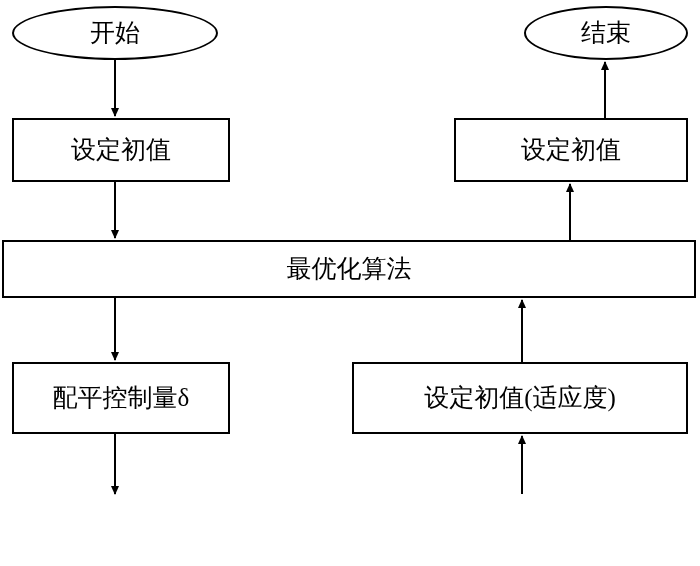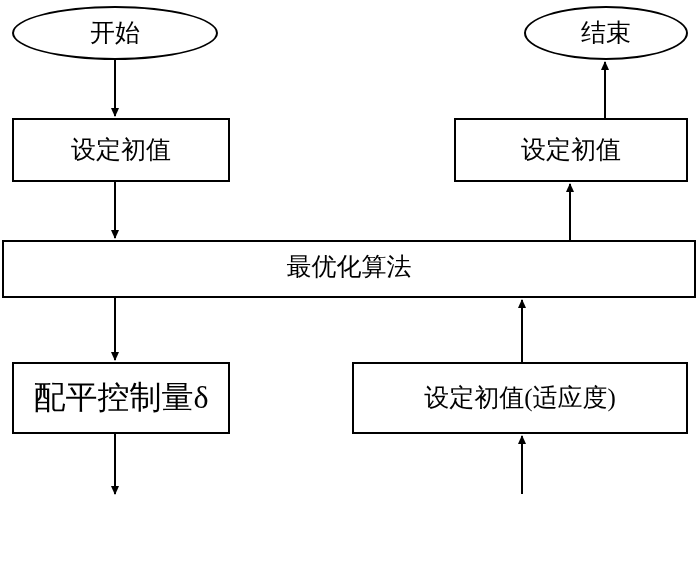--- a/index.html
+++ b/index.html
@@ -81,25 +81,25 @@
   </div>
 
   <div class="node terminal" style="left:524px; top:6px; width:164px; height:54px; font-size:25px;">
     <span class="label">结束</span>
   </div>
 
   <div class="node" style="left:454px; top:118px; width:234px; height:64px; font-size:25px;">
     <span class="label">设定初值</span>
   </div>
 
-  <div class="node" style="left:2px; top:240px; width:694px; height:58px; font-size:25px;font-family:Liberation Mono, monospace;">
+  <div class="node" style="left:2px; top:240px; width:694px; height:58px; font-size:25px;">
     <span class="label">最优化算法</span>
   </div>
 
-  <div class="node" style="left:12px; top:362px; width:218px; height:72px; font-size:32px;">
+  <div class="node" style="left:12px; top:362px; width:218px; height:72px; font-size:25px;">
     <span class="label">配平控制量δ</span>
   </div>
 
   <div class="node" style="left:352px; top:362px; width:336px; height:72px; font-size:25px;">
     <span class="label">设定初值(适应度)</span>
   </div>
 
 
 </div>
 

